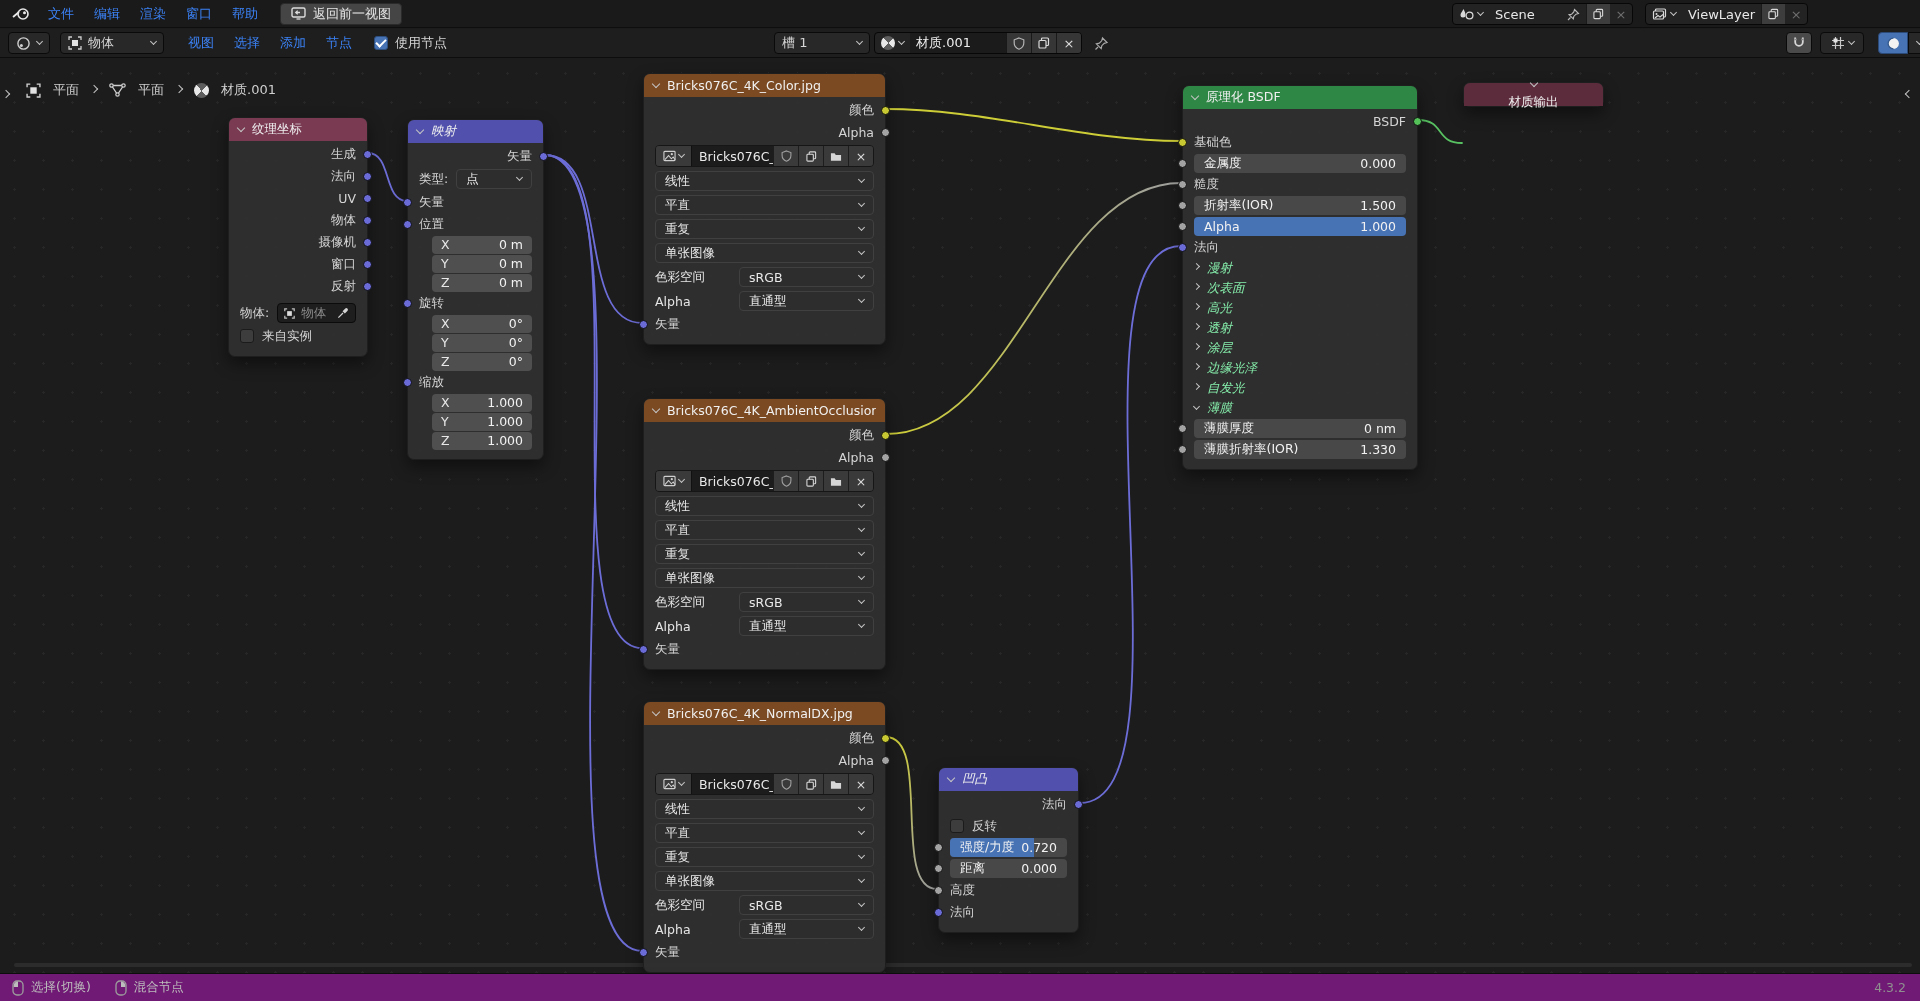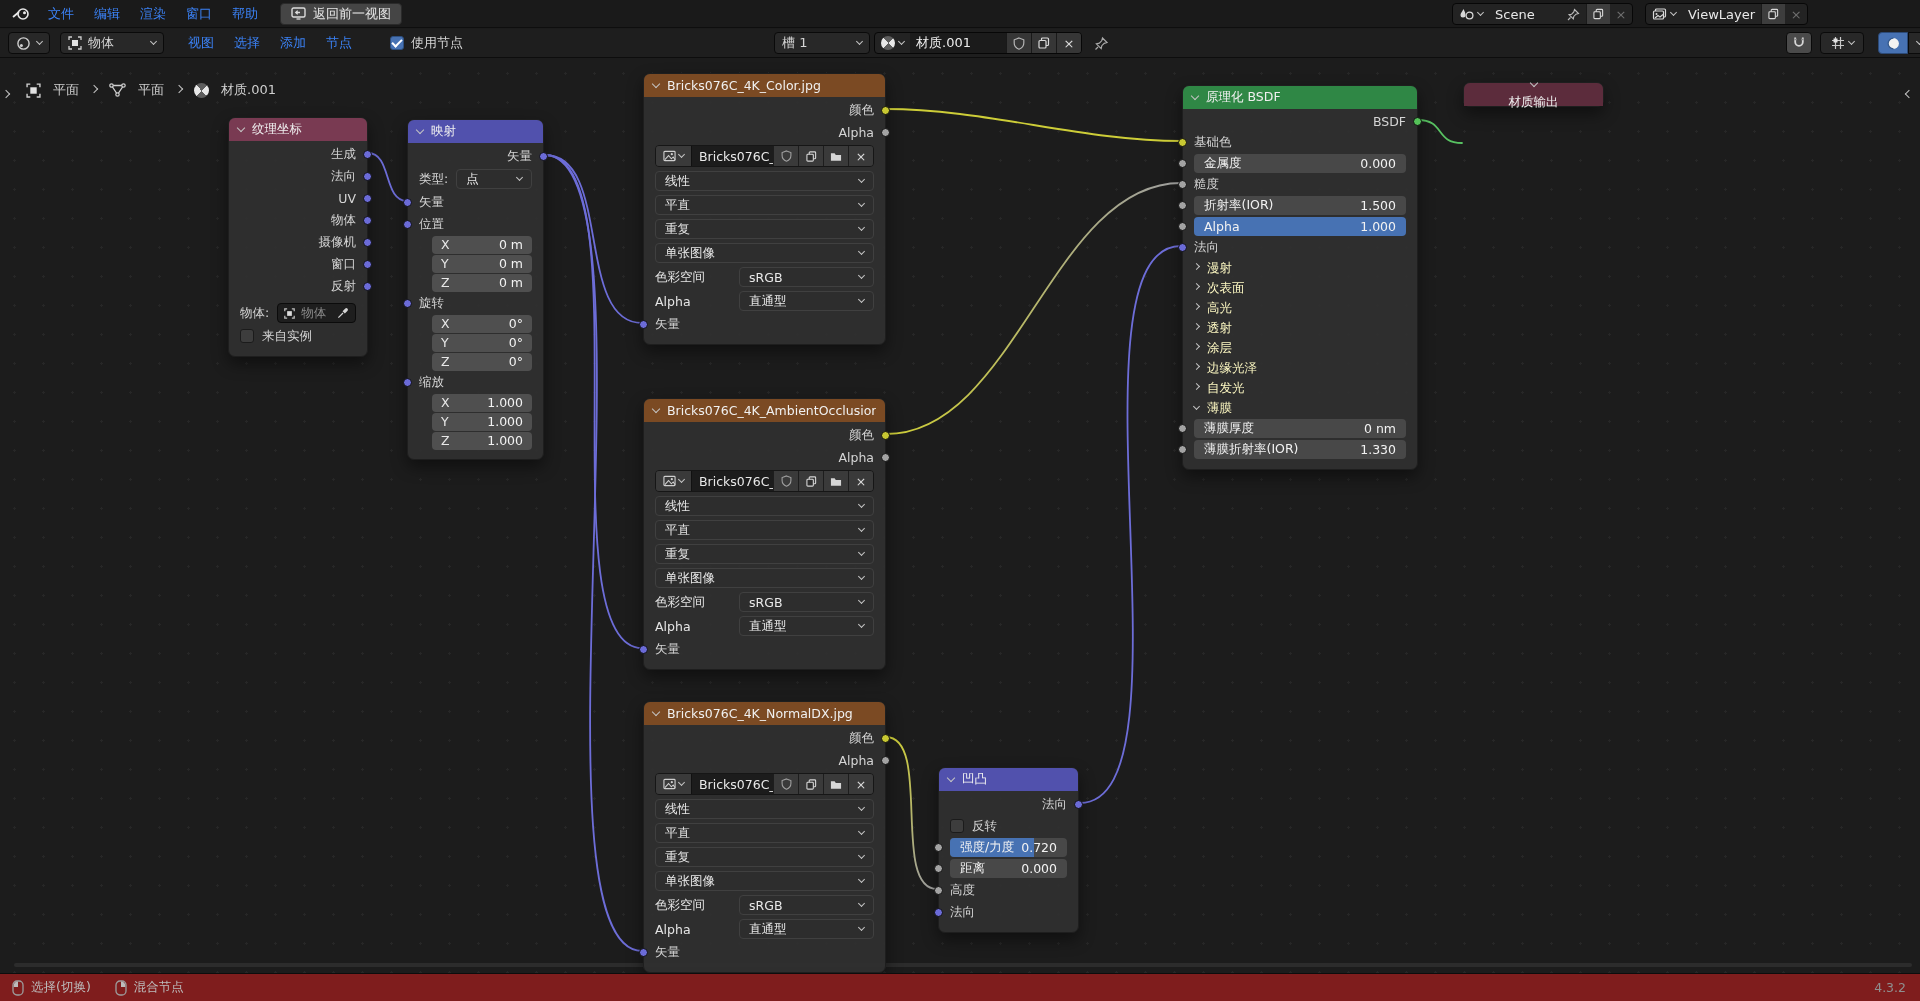--- a/index.html
+++ b/index.html
@@ -50,21 +50,21 @@
   .links{position:absolute;left:0;top:-59px;width:1920px;height:1001px;pointer-events:none;}
   .breadcrumb{position:absolute;left:26px;top:22px;display:flex;align-items:center;gap:12px;color:#cfcfcf;font-size:13px;z-index:5;}
   .edgearrow{position:absolute;color:#8a8a8a;z-index:5;}
   .hscroll{position:absolute;left:14px;right:8px;bottom:6px;height:4px;border-radius:3px;background:#3c3c3c;opacity:.5;}
 
   
   .node{position:absolute;background:rgba(47,47,47,.97);border:1px solid #1e1e1e;border-radius:7px;
         box-shadow:0 7px 16px rgba(0,0,0,.45);z-index:10;}
   .nhead{display:flex;align-items:center;gap:8px;height:23px;padding:0 9px;border-radius:6px 6px 0 0;color:#f0f0f0;}
   .nh-input{background:var(--h-input);}
-  .nh-vector{background:var(--h-vector);}
+  .nh-vector{background:var(--h-vector);font-style:italic;}
   .nh-tex{background:var(--h-tex);}
   .nh-shader{background:var(--h-shader);text-align:center;}
   .nh-output{background:var(--h-output);flex-direction:column;}
   .nbody{padding:2px 0 9px;}
   .nrow{position:relative;display:flex;align-items:center;height:22px;padding:0 11px;gap:8px;}
   .nrow.h19{height:19px;}
   .nrow.h21{height:21px;}
   .nrow.h24{height:24px;}
   .nrow.h26{height:26px;}
   .nrow.h20{height:20px;}
@@ -93,24 +93,24 @@
   .w-label{width:76px;flex:none;color:#e5e5e5;}
 
   .imgsel{flex:1;display:flex;height:22px;border:1px solid #161616;border-radius:4px;overflow:hidden;}
   .imgsel .ibtn{display:flex;align-items:center;justify-content:center;gap:3px;background:#3a3a3a;width:25px;flex:none;border-left:1px solid #1d1d1d;}
   .imgsel .ibtn.first{width:35px;border-left:none;}
   .imgsel .iname{flex:1;display:flex;align-items:center;background:#1c1c1c;padding:0 7px;color:#e9e9e9;
                  white-space:nowrap;overflow:hidden;border-left:1px solid #111;}
   .objfield{flex:1;display:flex;align-items:center;gap:6px;background:#1e1e1e;border:1px solid #0b0b0b;
             border-radius:4px;height:20px;padding:0 6px;}
   .placeholder{color:#8b8b8b;flex:1;}
-  .sect-label{color:#fef9c3;}
+  .sect-label{color:#86efac;font-style:italic;}
 
   
-  .statusbar{position:absolute;left:0;top:973px;width:1920px;height:28px;background:#7f1d1d;
+  .statusbar{position:absolute;left:0;top:973px;width:1920px;height:28px;background:#701a75;
              border-top:1px solid #0d0d0d;display:flex;align-items:center;padding:0 12px;gap:24px;color:#bdbdbd;z-index:40;}
   .statusbar .hint{display:flex;align-items:center;gap:7px;}
   .version{position:absolute;right:14px;color:#8f8f8f;}
   .matball{width:14px;height:14px;border-radius:50%;flex:none;
            background:conic-gradient(from 45deg,#e8e8e8 0 25%,#5d5d5d 0 50%,#e8e8e8 0 75%,#5d5d5d 0);}
   svg{display:block;}
 </style>
 </head>
 <body>
 
@@ -203,21 +203,21 @@
             <rect x="4" y="4" width="6" height="6" fill="#e2e2e2"></rect>
           </svg>
       </span>
       <span style="flex:1">物体</span>
       <span class="chev small"></span>
     </div>
     <span class="menu-item">视图</span>
     <span class="menu-item">选择</span>
     <span class="menu-item">添加</span>
     <span class="menu-item">节点</span>
-    <span style="display:flex;align-items:center;gap:7px;margin-left:28px">
+    <span style="display:flex;align-items:center;gap:7px;margin-left:12px">
       <span class="cb checked"></span>
       <span>使用节点</span>
     </span>
 
     <div class="hcenter">
       <div class="hwidget" style="width:96px">
         <span style="flex:1">槽 1</span>
         <span class="chev small"></span>
       </div>
       <div class="joined">

